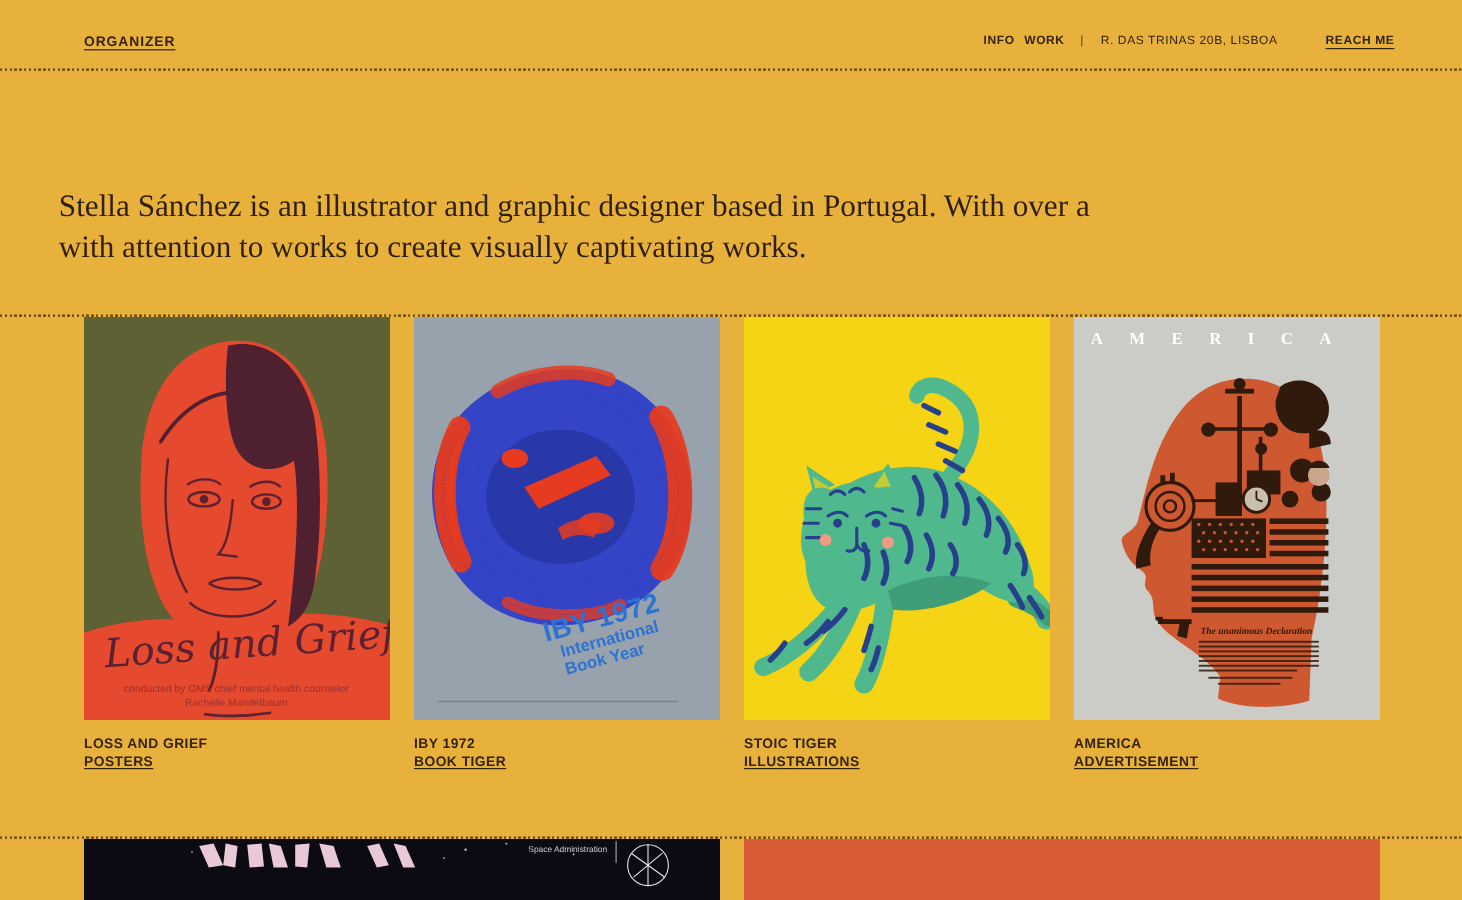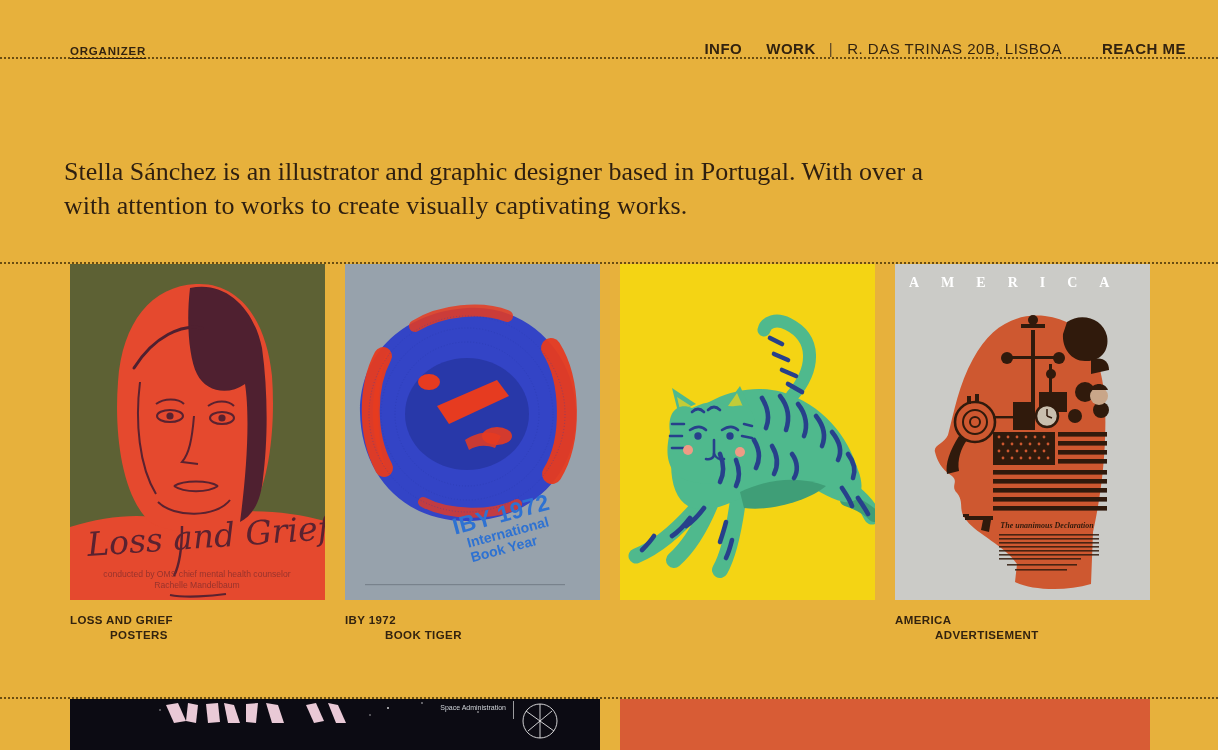--- a/index.html
+++ b/index.html
@@ -6,59 +6,59 @@
   html,body { width:1218px; height:750px; overflow:hidden; }
   body {
     background:#e7b13c;
     font-family:"Liberation Sans", sans-serif;
     color:#33230f;
     position:relative;
   }
   
   .header {
     height:57px;
-    display:flex; justify-content:space-between; align-items:flex-end;
-    padding:12px 32px 0 70px;
+    display:flex; justify-content:space-between; align-items:center;
+    padding:12px 56px 0 70px;
   }
   .brand {
     font-size:11.5px; font-weight:700; letter-spacing:.8px;
     color:#33230f; text-decoration:underline; text-underline-offset:3px;
     cursor:pointer;
   }
-  .nav { display:flex; align-items:center; font-size:15px; font-weight:600; letter-spacing:.5px; }
+  .nav { display:flex; align-items:center; font-size:10px; font-weight:600; letter-spacing:.5px; }
   .nav .nav-link { color:#33230f; text-decoration:none; cursor:pointer; }
-  .nav .nav-work { margin-left:24px; }
+  .nav .nav-work { margin-left:8px; }
   .nav .pipe { margin:0 14px 0 13px; font-weight:400; color:#5a4526; }
   .nav .address { font-weight:400; }
-  .nav .reach { margin-left:40px; color:#33230f; text-underline-offset:3px; cursor:pointer; }
+  .nav .reach { margin-left:40px; color:#33230f; text-decoration:underline; text-underline-offset:3px; cursor:pointer; }
   
   .dotline {
     height:2px;
     background-image:repeating-linear-gradient(90deg, rgba(85,60,10,.85) 0 2px, transparent 2px 4px);
   }
   .dotline.mid { margin-top:54px; }
   
   .intro {
-    padding:96px 64px 0;
+    padding:96px 49px 0;
     margin-bottom:39px;
     font-family:"Liberation Serif", serif;
     font-size:26px; line-height:34px;
     color:#2e1f10;
   }
   .intro span { display:block; }
   
   .work-grid {
     display:grid; grid-template-columns:repeat(4,1fr); gap:20px;
     padding:0 68px 0 70px;
   }
   .card { cursor:pointer; }
   .poster { height:336px; overflow:hidden; position:relative; }
   .poster svg { display:block; width:100%; height:100%; }
   .caption { margin-top:13px; font-size:11.5px; font-weight:600; letter-spacing:.4px; line-height:15px; }
-  .caption .cat { color:#33230f; text-underline-offset:2px; cursor:pointer; display:inline-block;margin-left:40px; }
+  .caption .cat { color:#33230f; text-decoration:underline; text-underline-offset:2px; cursor:pointer; display:inline-block; }
   
   .bottom-grid {
     display:grid; grid-template-columns:1fr 1fr; gap:20px;
     padding:0 68px 0 70px;
   }
   .bottom-poster { height:260px; overflow:hidden; }
   .bottom-poster svg { display:block; width:100%; height:100%; }
 </style>
 </head>
 <body>
@@ -210,20 +210,24 @@
             <path d="M100,190 C104,200 104,210 100,218"></path>
             <path d="M116,196 C120,206 120,214 116,222"></path>
             <path d="M150,74 L162,80 M154,90 L168,96 M162,106 L176,112 M168,120 L182,128"></path>
             <path d="M84,244 C78,252 72,258 66,262 M70,254 C64,262 58,268 52,272"></path>
             <path d="M106,258 C104,266 102,272 100,278 M112,276 C110,284 108,290 106,294"></path>
             <path d="M34,272 C30,278 26,282 22,286"></path>
             <path d="M222,224 C226,230 230,236 232,242 M238,234 C242,240 246,246 248,250"></path>
           </g>
         </g>
       </svg>
+    </div>
+    <div class="caption">
+      <div>STOIC TIGER</div>
+      <a class="cat">ILLUSTRATIONS</a>
     </div>
   </div>
 
   <div class="card">
     <div class="poster">
       <svg viewBox="0 0 255 336" preserveAspectRatio="none">
         <rect width="255" height="336" fill="#cbcbc7"></rect>
         <text x="14" y="23" font-family="Liberation Serif, serif" font-size="14" font-weight="700" fill="#ffffff" letter-spacing="22">AMERICA</text>
 
         <path d="M150,52 C192,56 208,96 210,140 C212,186 206,232 198,268 L196,320 C170,328 136,326 120,318 L122,300 C110,282 82,270 72,257 C62,246 70,239 62,229 C55,222 64,218 57,212 C46,205 42,196 40,188 C38,181 49,180 53,171 C59,148 64,120 78,95 C95,64 118,49 150,52 Z" fill="#ce5830"></path>

